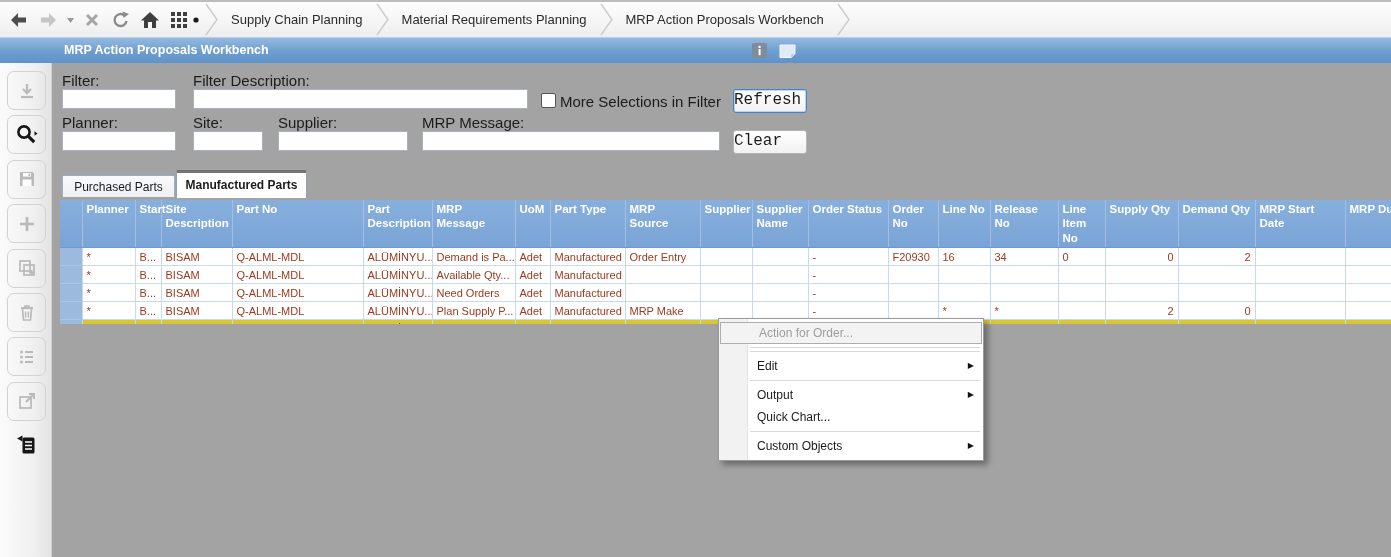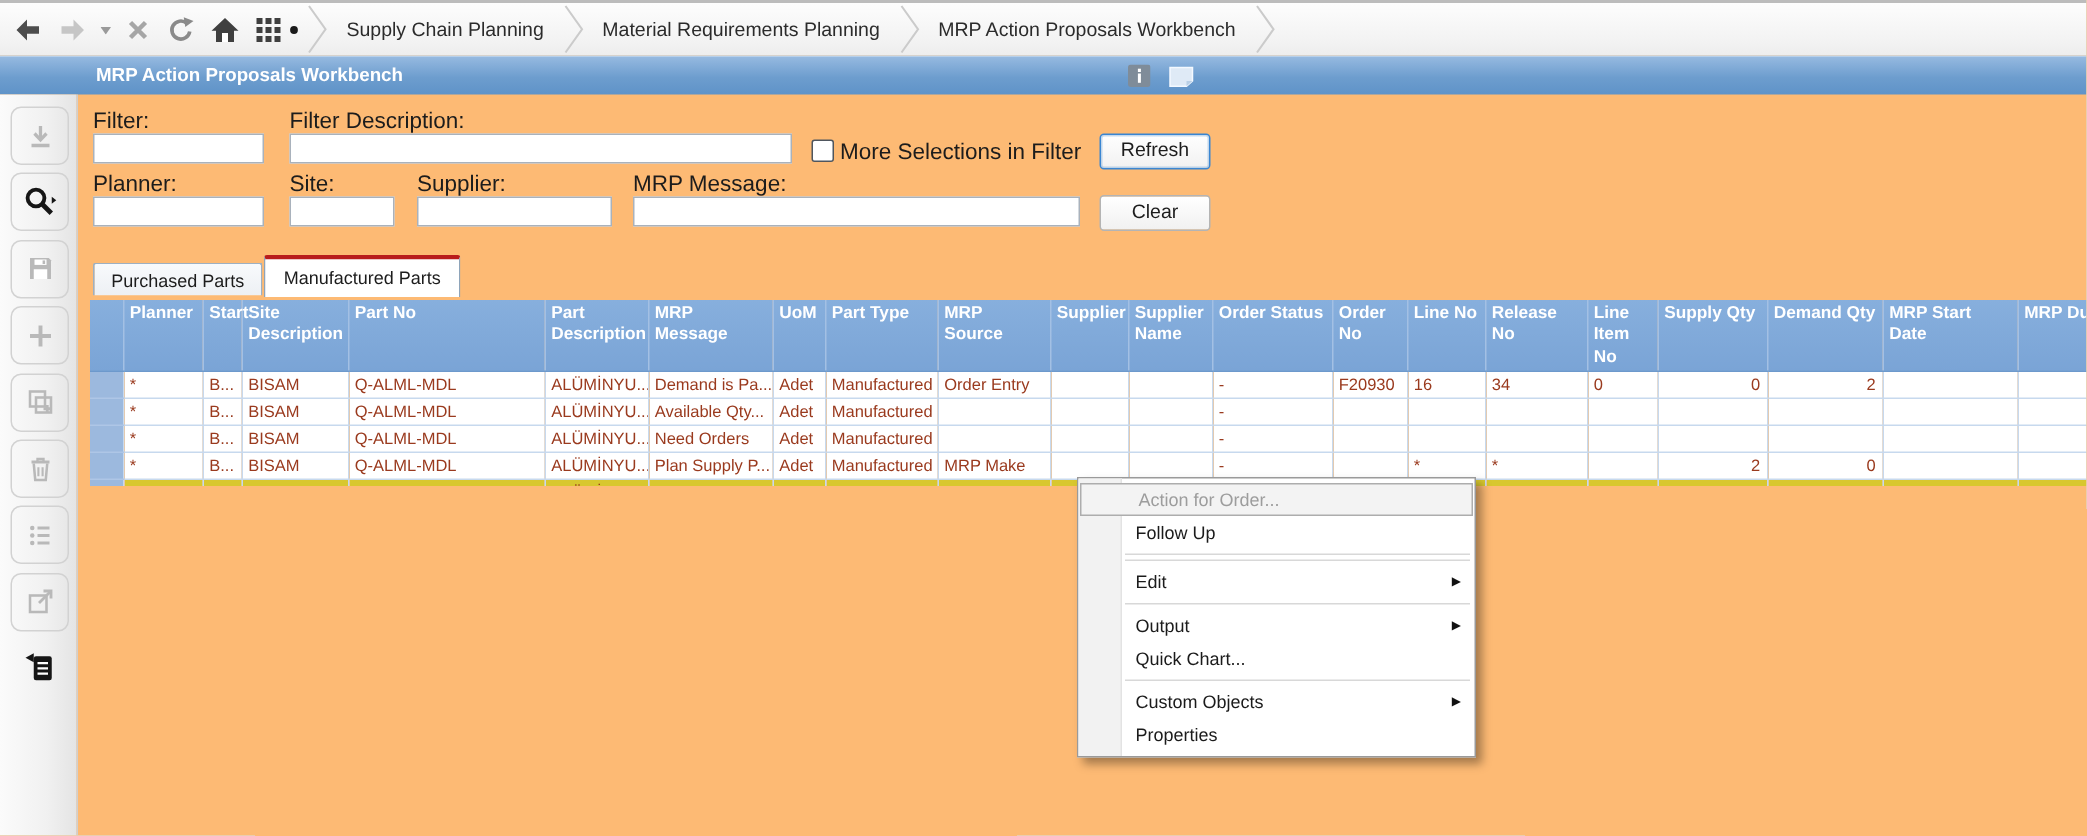--- a/index.html
+++ b/index.html
@@ -1,17 +1,17 @@
 <!DOCTYPE html>
 <html><head>
 <meta charset="utf-8">
 <style>
   html,body{margin:0;padding:0;background:#dcdcdc;}
   .screen{position:relative;width:1391px;height:557px;overflow:hidden;
-    font-family:"Liberation Sans",sans-serif;background:#fdba74;}
+    font-family:"Liberation Sans",sans-serif;background:#a3a3a3;}
 
   
   .topbar{position:absolute;left:0;top:0;width:1391px;height:37px;
     background:linear-gradient(180deg,#fdfdfd 0%,#f3f3f3 70%,#ededed 100%);
     border-top:2px solid #bcbcbc;box-sizing:border-box;}
   .tool-icons{position:absolute;left:8px;top:5px;display:flex;align-items:center;gap:7px;height:26px;}
   .tico{display:flex;align-items:center;justify-content:center;width:22px;height:24px;cursor:pointer;}
   .tico.narrow{width:8px;}
   .crumbbar{position:absolute;left:192px;top:0;height:35px;display:flex;align-items:center;}
   .crumb{font-size:13px;color:#2b2b2b;padding:0 12px;white-space:nowrap;cursor:pointer;}
@@ -32,30 +32,30 @@
     border-radius:7px;display:flex;align-items:center;justify-content:center;
     color:#b9b9b9;background:transparent;cursor:pointer;}
   .side-btn.on{color:#161616;}
   .side-btn.noborder{border-color:transparent;}
 
   
   .flabel{position:absolute;font-size:15px;color:#1c1c1c;}
   .finput{position:absolute;height:20px;border:1px solid #a9b2bc;background:#fff;
     box-sizing:border-box;font-size:12px;padding:0 3px;font-family:"Liberation Sans",sans-serif;}
   .chkbox{position:absolute;width:13px;height:13px;border:1px solid #4f565e;border-radius:2px;background:#fff;cursor:pointer;}
-  .btn{position:absolute;width:72px;height:22px;font-size:13px;color:#1c1c1c;text-align:center;line-height:20px;
-    background:linear-gradient(180deg,#ffffff 0%,#f1f1f1 100%);border:1px solid #b4b4b4;border-radius:3px;cursor:pointer;}
+  .btn{position:absolute;width:72px;height:22px;font-size:16px;color:#1c1c1c;text-align:left;line-height:20px;
+    background:linear-gradient(180deg,#ffffff 0%,#f1f1f1 100%);border:1px solid #b4b4b4;border-radius:3px;cursor:pointer;font-family:Liberation Mono, monospace;}
   .btn.primary{border:1px solid #3a86d2;box-shadow:0 0 0 1px rgba(90,150,210,.35) inset;}
 
   
   .tab{position:absolute;box-sizing:border-box;text-align:center;cursor:pointer;font-size:12px;color:#1c1c1c;}
   .tab.inactive{left:62px;top:175px;width:113px;height:22px;line-height:22px;
     background:linear-gradient(180deg,#f8fafc,#edf0f4);border:1px solid #9db0c2;border-bottom:none;border-radius:2px 2px 0 0;}
-  .tab.active{left:176px;top:170px;width:131px;height:28px;line-height:25px;font-weight:normal;
-    background:#ffffff;border:1px solid #8ea4ba;border-top:3px solid #b91c1c;border-bottom:none;border-radius:2px 2px 0 0;z-index:2;text-align:center;}
+  .tab.active{left:176px;top:170px;width:131px;height:28px;line-height:25px;font-weight:bold;
+    background:#ffffff;border:1px solid #8ea4ba;border-top:3px solid #737373;border-bottom:none;border-radius:2px 2px 0 0;z-index:2;text-align:center;}
 
   
   .gridwrap{position:absolute;left:60px;top:200px;width:1331px;height:124px;overflow:hidden;}
   table.grid{border-collapse:collapse;table-layout:fixed;width:1405px;}
   table.grid th{height:30px;background:linear-gradient(180deg,#87afdd 0%,#7aa4d6 100%);
     border-right:1px solid #a3c0e4;border-bottom:1px solid #6d99cc;color:#fff;
     font-size:11.5px;font-weight:bold;text-align:left;vertical-align:top;padding:2px 4px;line-height:1.25;cursor:pointer;}
   table.grid th.selcol{background:linear-gradient(180deg,#87afdd 0%,#7aa4d6 100%);}
   table.grid td{height:17px;background:#fff;border-right:1px solid #c7d9ee;border-bottom:1px solid #c7d9ee;
     font-size:11px;color:#9a3a1e;padding:0 4px;white-space:nowrap;overflow:hidden;cursor:default;}
@@ -413,25 +413,23 @@
             <td class=""></td>
             <td class=""></td>
           </tr>
         </tbody>
       </table>
   </div>
 
   <div class="ctx" id="ctxmenu">
     <div class="gutter"></div>
   <div class="ctx-item disabled highlighted">Action for Order...</div>
-      <div class="ctx-item">Follow Up</div>
       <div class="ctx-sep"></div>
       <div class="ctx-sep"></div>
       <div class="ctx-item">Edit<span class="ctx-arrow">▶</span></div>
       <div class="ctx-sep"></div>
       <div class="ctx-item">Output<span class="ctx-arrow">▶</span></div>
       <div class="ctx-item">Quick Chart...</div>
       <div class="ctx-sep"></div>
       <div class="ctx-item">Custom Objects<span class="ctx-arrow">▶</span></div>
-      <div class="ctx-item">Properties</div>
     </div>
 
 </div>
 
 </body></html>

